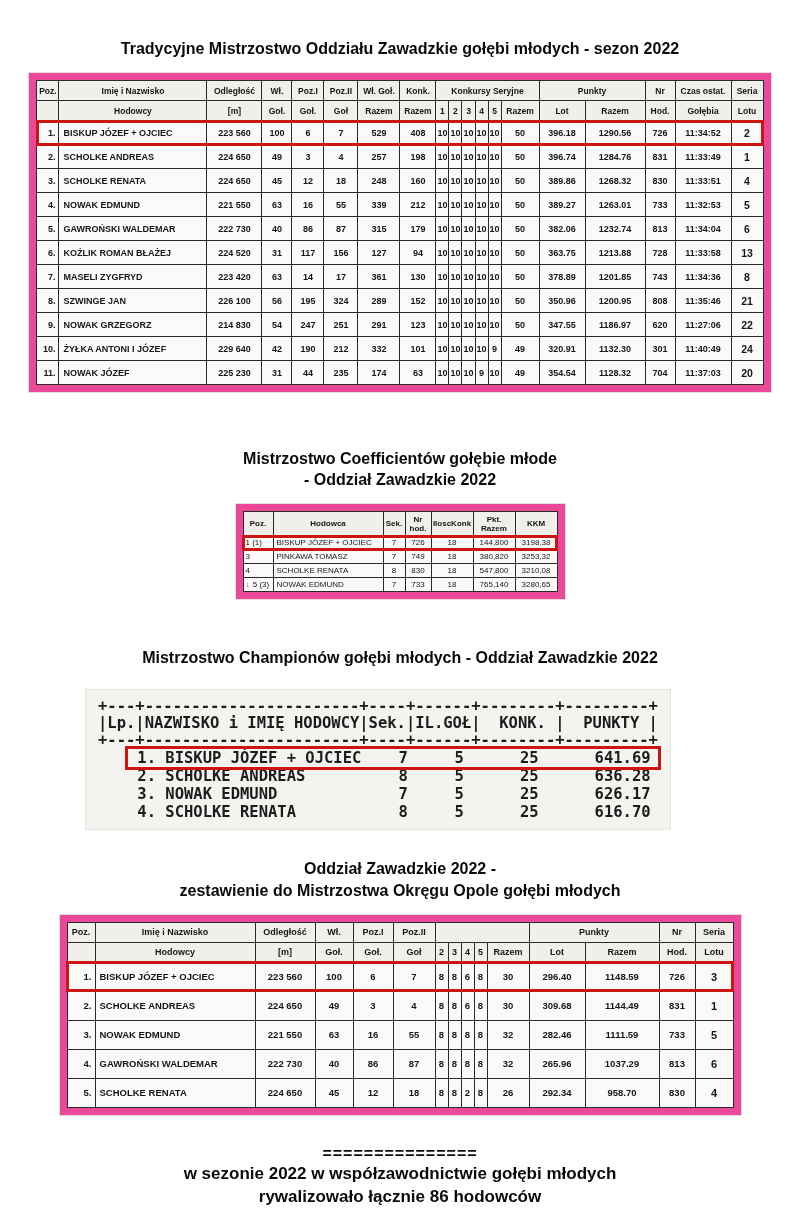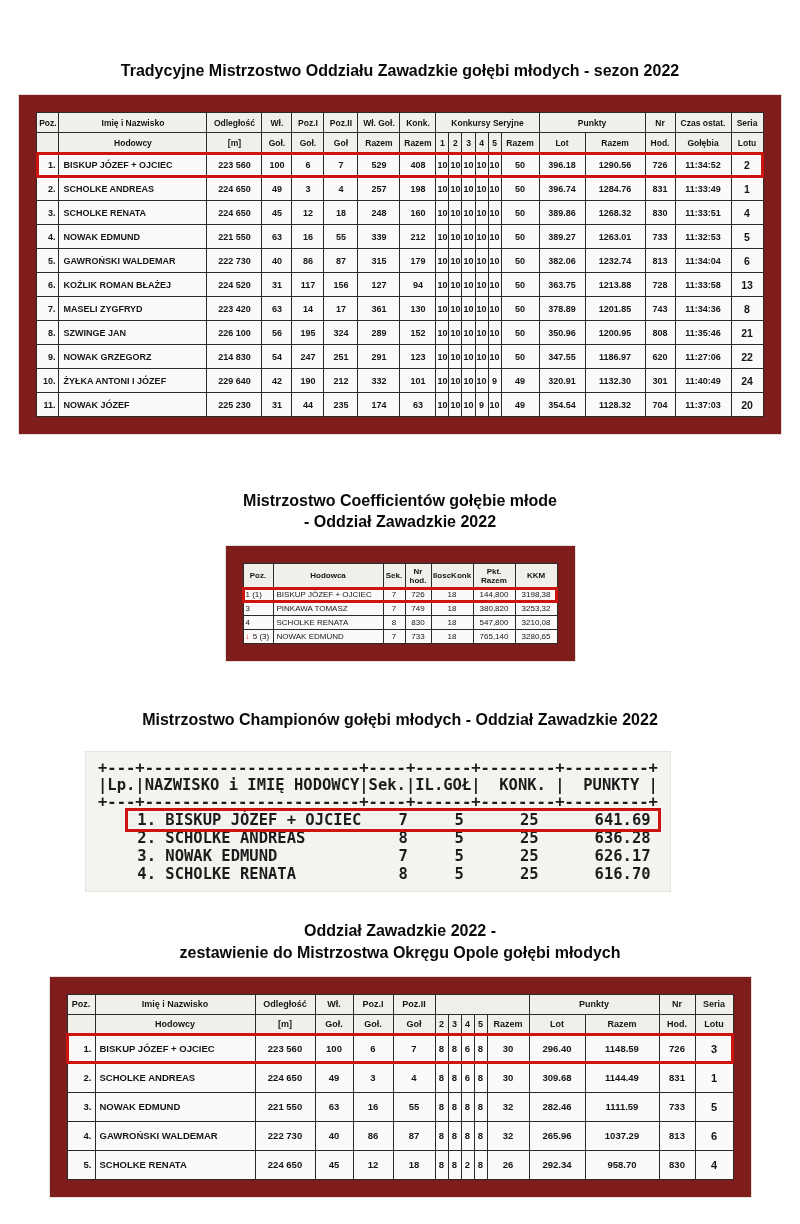--- a/index.html
+++ b/index.html
@@ -9,29 +9,29 @@
     background:#ffffff; color:#121212;
     font-family:"Liberation Sans", sans-serif;
   }
   .page { width:800px; height:1224px; }
 
   .title {
     margin:0; text-align:center; font-weight:bold;
     font-size:16px; line-height:1.32; white-space:pre-line;
     color:#0a0a0a;
   }
-  #title-traditional { padding-top:60px; }
+  #title-traditional { padding-top:38px; }
   #title-coefficient { margin-top:56px; }
   #title-champion    { margin-top:48px; }
   #title-okreg       { margin-top:29px; }
 
   .scan {
     width:-moz-fit-content; width:fit-content;
     margin:14px auto 0 auto;
-    background:#7f1d1d; padding:17px; box-shadow:0 0 0 1px #e3e0da;
+    background:#ec4899; padding:7px; box-shadow:0 0 0 1px #e3e0da;
   }
   table { border-collapse:collapse; table-layout:fixed; background:#fbfaf8; }
   th, td {
     border:1px solid #2a2a2a; text-align:center; vertical-align:middle;
     white-space:pre-line; overflow:hidden; padding:0 1px;
     font-weight:bold; color:#151515;
   }
   th { background:#f1efe9; }
 
   

